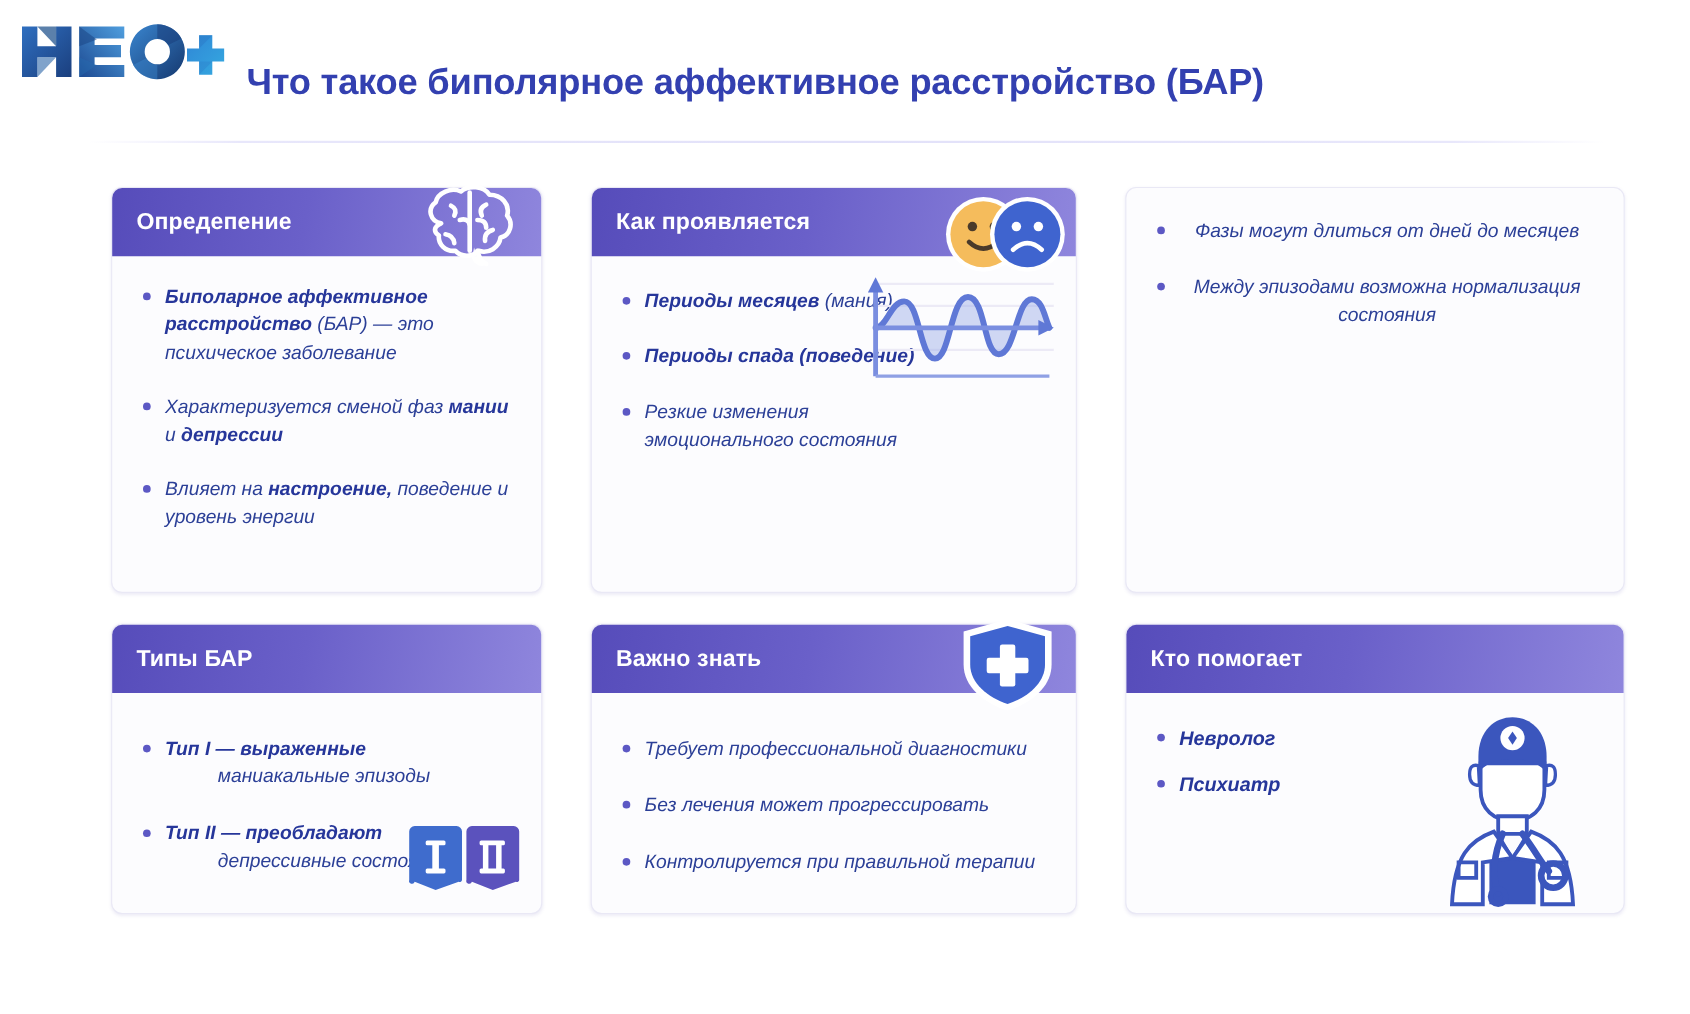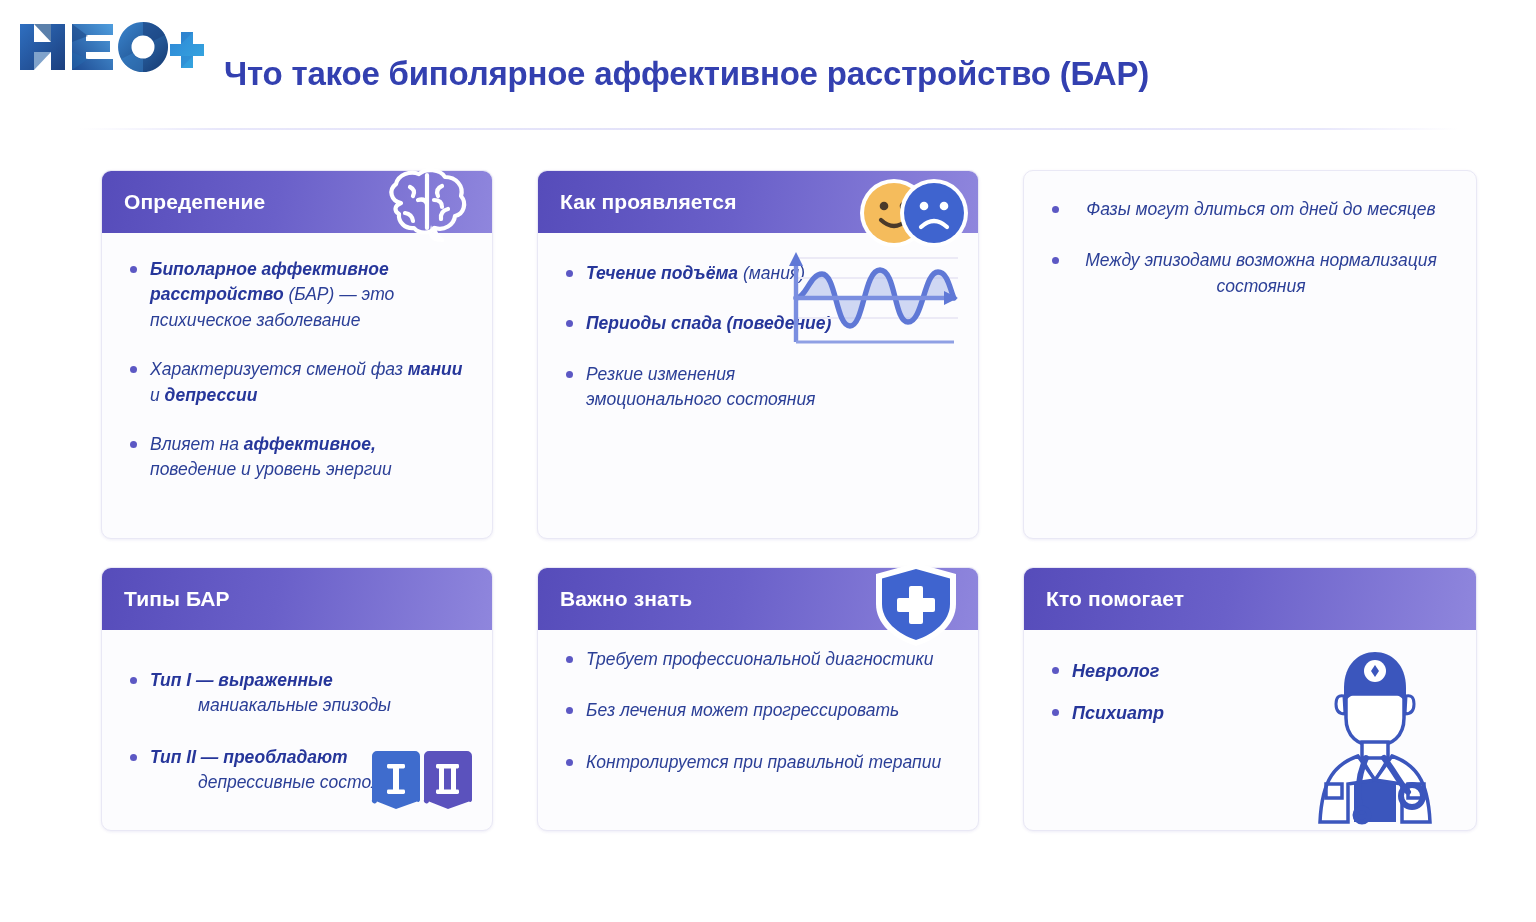--- a/index.html
+++ b/index.html
@@ -98,21 +98,21 @@
   
   #card-definition ul.bullets > li{margin-bottom:24px;}
   #card-definition .card-body{padding-top:24px;}
   #card-features ul.bullets > li{margin-bottom:26px;font-size:17.5px;}
   #card-features .card-body{padding-top:26px;text-align:center;}
   #card-manifest ul.bullets > li{margin-bottom:25px;}
   #card-manifest .card-body{padding-top:28px;}
   #card-types ul.bullets > li{margin-bottom:26px;}
   #card-types .card-body{padding-top:38px;}
   #card-important ul.bullets > li{margin-bottom:26px;}
-  #card-important .card-body{padding-top:17px;}
+  #card-important .card-body{padding-top:38px;}
   #card-who ul.bullets > li{margin-bottom:16px;font-size:18px;}
   #card-who .card-body{padding-top:28px;}
 
   
   .wave-graphic{
     position:absolute;right:14px;bottom:96px;
     width:186px;height:108px;
   }
   .wave-graphic svg{display:block;width:100%;height:100%;}
 
@@ -196,21 +196,21 @@
               <path d="M60,63 q2,9 8,12"></path>
             </g>
             <path d="M57,60 q3,12 12,16 q-10,3 -14,-6 z" fill="#ffffff" opacity=".92"></path>
           </svg>
         </div>
       </div>
       <div class="card-body">
         <ul class="bullets">
             <li><b>Биполарное аффективное расстройство </b>(БАР) — это психическое заболевание</li>
             <li>Характеризуется сменой фаз <b>мании</b> и <b>депрессии</b></li>
-            <li>Влияет на <b>аффективное,</b> поведение и уровень энергии</li>
+            <li>Влияет на <b>настроение,</b> поведение и уровень энергии</li>
           </ul>
       </div>
     </div>
 
     <div class="card tall1" id="card-manifest">
       <div class="card-head">
         <h2>Как проявляется</h2>
         <div class="head-icon" style="right:8px;top:4px;width:120px;height:76px;">
           <svg viewBox="0 0 120 76" xmlns="http://www.w3.org/2000/svg">
             <circle cx="44" cy="38" r="34" fill="#ffffff"></circle>
@@ -221,21 +221,21 @@
             <circle cx="84" cy="38" r="34" fill="#ffffff"></circle>
             <circle cx="84" cy="38" r="30" fill="#3f64cf"></circle>
             <circle cx="74" cy="31" r="4.3" fill="#ffffff"></circle>
             <circle cx="94" cy="31" r="4.3" fill="#ffffff"></circle>
             <path d="M71,52 q13,-12 26,0" fill="none" stroke="#ffffff" stroke-width="4.2" stroke-linecap="round"></path>
           </svg>
         </div>
       </div>
       <div class="card-body">
         <ul class="bullets">
-            <li><b>Течение подъёма </b>(мания)</li>
+            <li><b>Периоды месяцев </b>(мания)</li>
             <li><b>Периоды спада (поведение)</b></li>
             <li style="max-width: 250px;">Резкие изменения эмоционального состояния</li>
           </ul>
         <div class="wave-graphic">
           <svg viewBox="0 0 186 108" xmlns="http://www.w3.org/2000/svg">
             <g stroke="#eceaf6" stroke-width="2">
               <line x1="18" y1="14" x2="180" y2="14"></line>
               <line x1="18" y1="34" x2="180" y2="34"></line>
               <line x1="18" y1="74" x2="180" y2="74"></line>
             </g>

